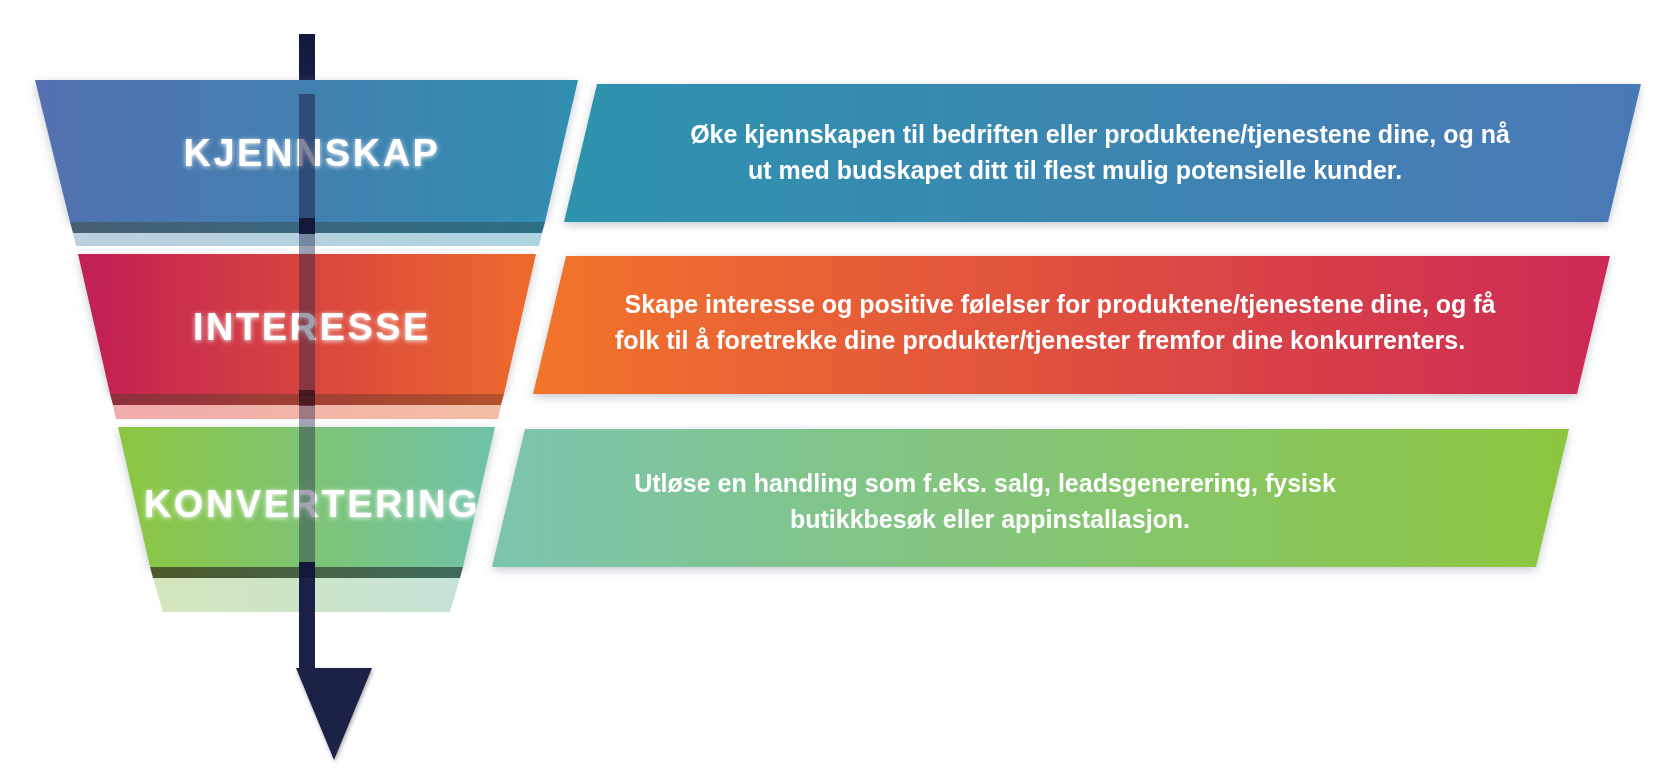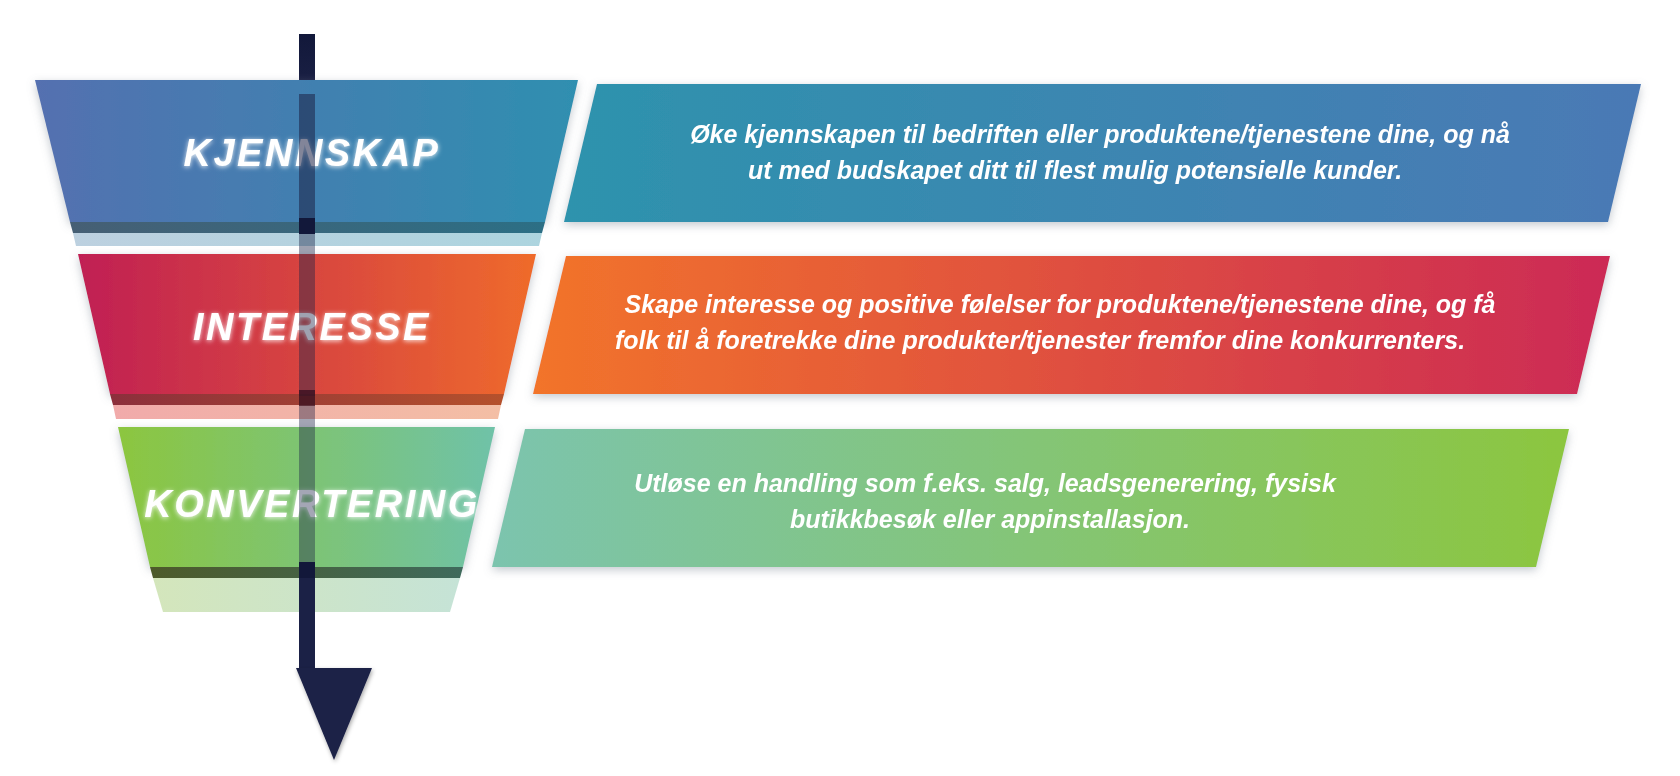--- a/index.html
+++ b/index.html
@@ -1,18 +1,18 @@
 <!DOCTYPE html>
 <html><head>
 <meta charset="utf-8">
 <style>
   html,body{margin:0;padding:0;background:#ffffff;}
   body{width:1680px;height:776px;overflow:hidden;
        font-family:"Liberation Sans",sans-serif;}
-  #stage{position:relative;width:1680px;height:576px;background:#fff;font-style:italic;}
+  #stage{position:relative;width:1680px;height:576px;background:#fff;}
   #stage svg{position:absolute;inset:0;}
 
   .stage-label{
     font-family:"Liberation Sans",sans-serif;
     font-weight:bold;
     font-size:38px;
     letter-spacing:2.5px;
     fill:#ffffff;
     paint-order:stroke fill;
   }

